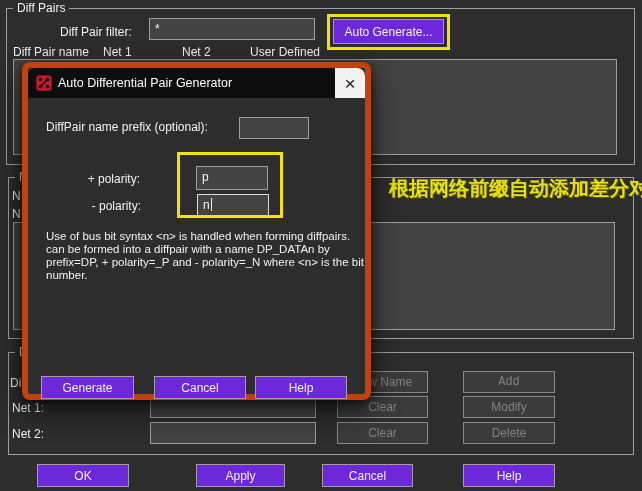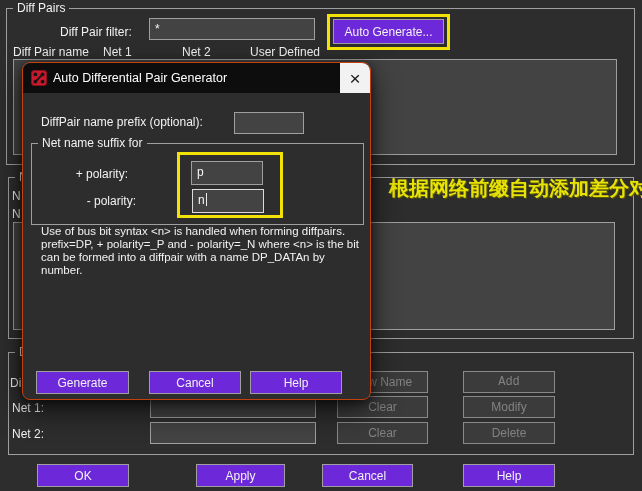--- a/index.html
+++ b/index.html
@@ -39,21 +39,21 @@
   .hl { position: absolute; border: 3px solid #f2e205; z-index: 30; }
   .annotation-cn {
     position: absolute; color: #e8e205; font-size: 20px; line-height: 26px;
     font-weight: bold; white-space: nowrap; z-index: 5;
     text-shadow: 1px 1px 0 #5a5a00;
   }
   
   .dialog {
     position: absolute; left: 22px; top: 62px; width: 349px; height: 338px;
     background: #2d2d2d; border-radius: 8px; z-index: 10;
-    border: 1px solid #c2410c;
+    border: 6px solid #c2410c;
     box-shadow: 0 10px 28px rgba(0,0,0,0.65), 0 2px 8px rgba(0,0,0,0.5);
   }
   .titlebar {
     position: absolute; left: 0; top: 0; right: 0; height: 30px;
     background: #0d0d0d; border-radius: 8px 8px 0 0;
     display: flex; align-items: center;
   }
   .title-icon { position:absolute; left: 8px; top: 7px; width: 16px; height: 16px; }
   .title-text { position:absolute; left: 30px; top: 8px; font-size: 12.5px; color:#ffffff; white-space:nowrap; }
   .close-btn {
@@ -130,36 +130,33 @@
       </span>
       <span class="title-text">Auto Differential Pair Generator</span>
       <span class="close-btn">×</span>
     </div>
 
     <span class="lbl" style="left:18px; top:52px;">DiffPair name prefix (optional):</span>
     <div class="field" style="left:211px; top:49px; width:70px; height:22px;">
       <span></span>
     </div>
 
-    <div class="groupbox" style="left:8px; top:80px; width:333px; height:82px;">
-      <span class="grouplabel">Net name suffix for</span>
-    </div>
-    <span class="lbl" style="left:32px; top:104px; width:73px; text-align:right;">+ polarity:</span>
+    <span class="lbl" style="left:39px; top:104px; width:73px; text-align:right;">+ polarity:</span>
     <div class="field" style="left:168px; top:98px; width:72px; height:24px;">
       <span>p</span>
     </div>
     <span class="lbl" style="left:40px; top:131px; width:73px; text-align:right;">- polarity:</span>
     <div class="field focused" style="left:169px; top:126px; width:72px; height:24px;">
       <span>n</span><span class="caret"></span>
     </div>
 
     <div class="abs" style="left:18px; top:162px; font-size:11.5px; line-height:13px;">
       <div class="desc-line">Use of bus bit syntax &lt;n&gt; is handled when forming diffpairs.</div>
+      <div class="desc-line">can be formed into a diffpair with a name DP_DATAn by</div>
       <div class="desc-line">prefix=DP, + polarity=_P and - polarity=_N where &lt;n&gt; is the bit</div>
-      <div class="desc-line">can be formed into a diffpair with a name DP_DATAn by</div>
       <div class="desc-line">number.</div>
     </div>
 
     <div class="btn" style="left:13px; top:308px; width:93px; height:23px;">Generate</div>
     <div class="btn" style="left:126px; top:308px; width:92px; height:23px;">Cancel</div>
     <div class="btn" style="left:227px; top:308px; width:92px; height:23px;">Help</div>
   </div>
 
   <div class="hl" style="left:177px; top:152px; width:106px; height:66px;"></div>
 

